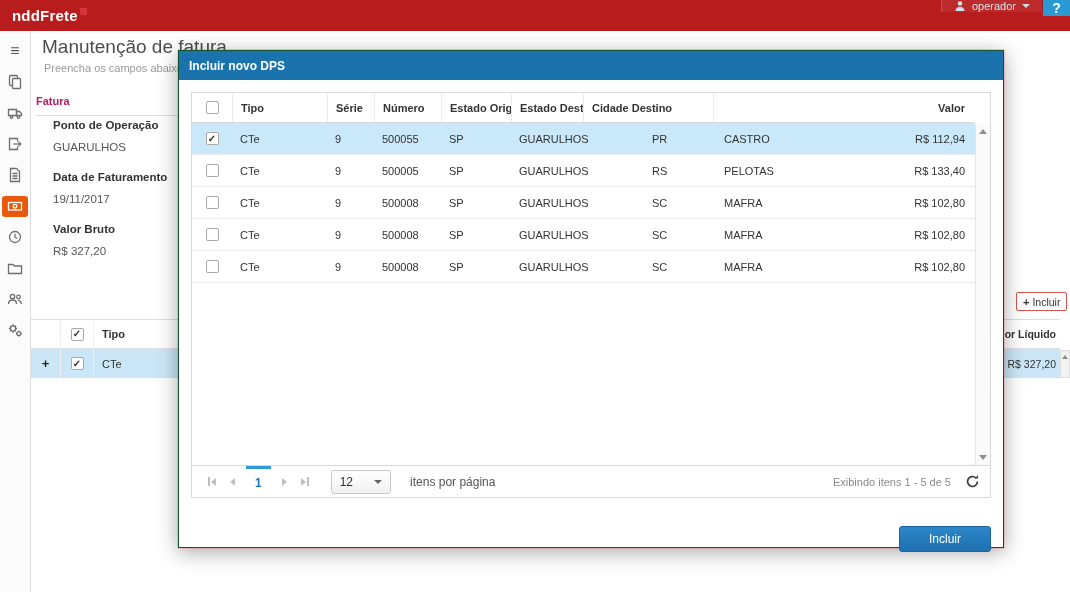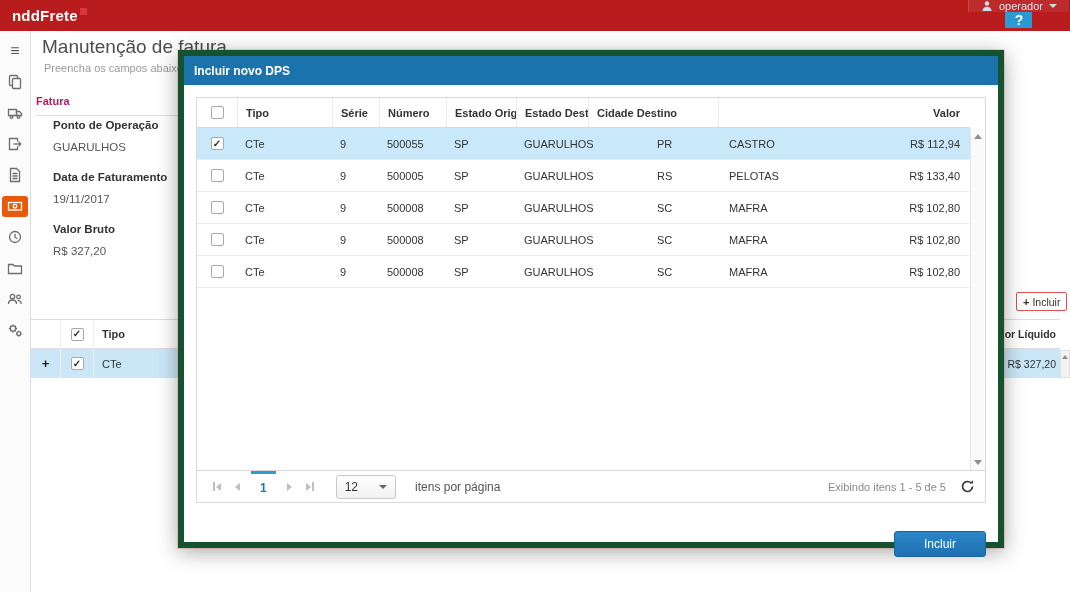--- a/index.html
+++ b/index.html
@@ -5,21 +5,21 @@
   * { margin:0; padding:0; box-sizing:border-box; }
   html,body { width:1070px; height:592px; overflow:hidden; }
   body { font-family:"Liberation Sans", sans-serif; background:#fff; }
   #app { position:relative; width:1070px; height:592px; background:#fff; overflow:hidden; }
 
   
   #topbar { position:absolute; left:0; top:0; width:1070px; height:31px; background:#b91c1c;
             display:flex; align-items:center; justify-content:space-between; z-index:20; }
   .brand { display:flex; align-items:flex-start; margin-left:12px; color:#fff; font-size:15px; font-weight:bold; letter-spacing:.2px; }
   .brand-flag { width:7px; height:7px; background:#d8363a; margin-left:2px; margin-top:1px; display:inline-block; }
-  .topbar-right { display:flex; align-items:center; height:100%;flex-direction:column; }
+  .topbar-right { display:flex; align-items:flex-start; height:100%; }
   .user-menu { display:flex; align-items:center; gap:6px; padding:0 12px; background:rgba(255,255,255,.07);
                border-left:1px solid rgba(255,255,255,.15); border-right:1px solid rgba(0,0,0,.25);
                color:#d7e3ed; font-size:11px; cursor:pointer; }
   .caret { width:0; height:0; border-left:4px solid transparent; border-right:4px solid transparent; border-top:4px solid #cfdbe5; }
   .help-btn { width:27px; background:#2b9ad3; color:#fff; font-weight:bold; font-size:14px;
               display:flex; align-items:center; justify-content:center; cursor:pointer; }
 
   
   #sidebar { position:absolute; left:0; top:31px; width:31px; height:561px; background:#fbfbfb;
              border-right:1px solid #ddd; display:flex; flex-direction:column; align-items:center;
@@ -62,21 +62,21 @@
                 border:1px solid #e0e0e0; z-index:3; display:flex; justify-content:center; padding-top:4px; }
   .tri-up-sm { width:0; height:0; border-left:3px solid transparent; border-right:3px solid transparent; border-bottom:4px solid #8d8d8d; }
 
   
   .cb { width:13px; height:13px; border:1px solid #a9a9a9; background:#fff; border-radius:2px;
         display:inline-flex; align-items:center; justify-content:center; font-size:10px; color:#2b2b2b; cursor:pointer; }
   .cb.checked::after { content:"✓"; font-weight:bold; line-height:1; }
 
   
   #modal { position:absolute; left:178px; top:50px; width:826px; height:498px; background:#fff;
-           border:6px solid #14532d; box-shadow:0 0 0 1px rgba(224,92,92,.25), 0 4px 20px rgba(0,0,0,.35); z-index:10; }
+           border:1px solid #14532d; box-shadow:0 0 0 1px rgba(224,92,92,.25), 0 4px 20px rgba(0,0,0,.35); z-index:10; }
   .modal-header { height:29px; background:#1b73ae; color:#fff; font-size:12px; font-weight:bold;
                   display:flex; align-items:center; padding-left:10px; cursor:move; }
   .modal-body { position:relative; height:467px; }
   .grid-box { position:relative; margin:12px; height:406px; border:1px solid #d9d9d9; background:#fff; overflow:hidden; }
   .grid-head { display:flex; height:30px; border-bottom:1px solid #d8d8d8; background:#fff; margin-right:15px; }
   .th { display:flex; align-items:center; font-size:11px; font-weight:bold; color:#333;
         padding-left:8px; white-space:nowrap; overflow:hidden; border-left:1px solid #ececec; cursor:pointer; }
   .th:first-child { border-left:none; }
   .grid-body { margin-right:15px; }
   .tr { display:flex; height:32px; align-items:stretch; border-bottom:1px solid #ececec; font-size:11px; color:#333; background:#fff; cursor:pointer; }

